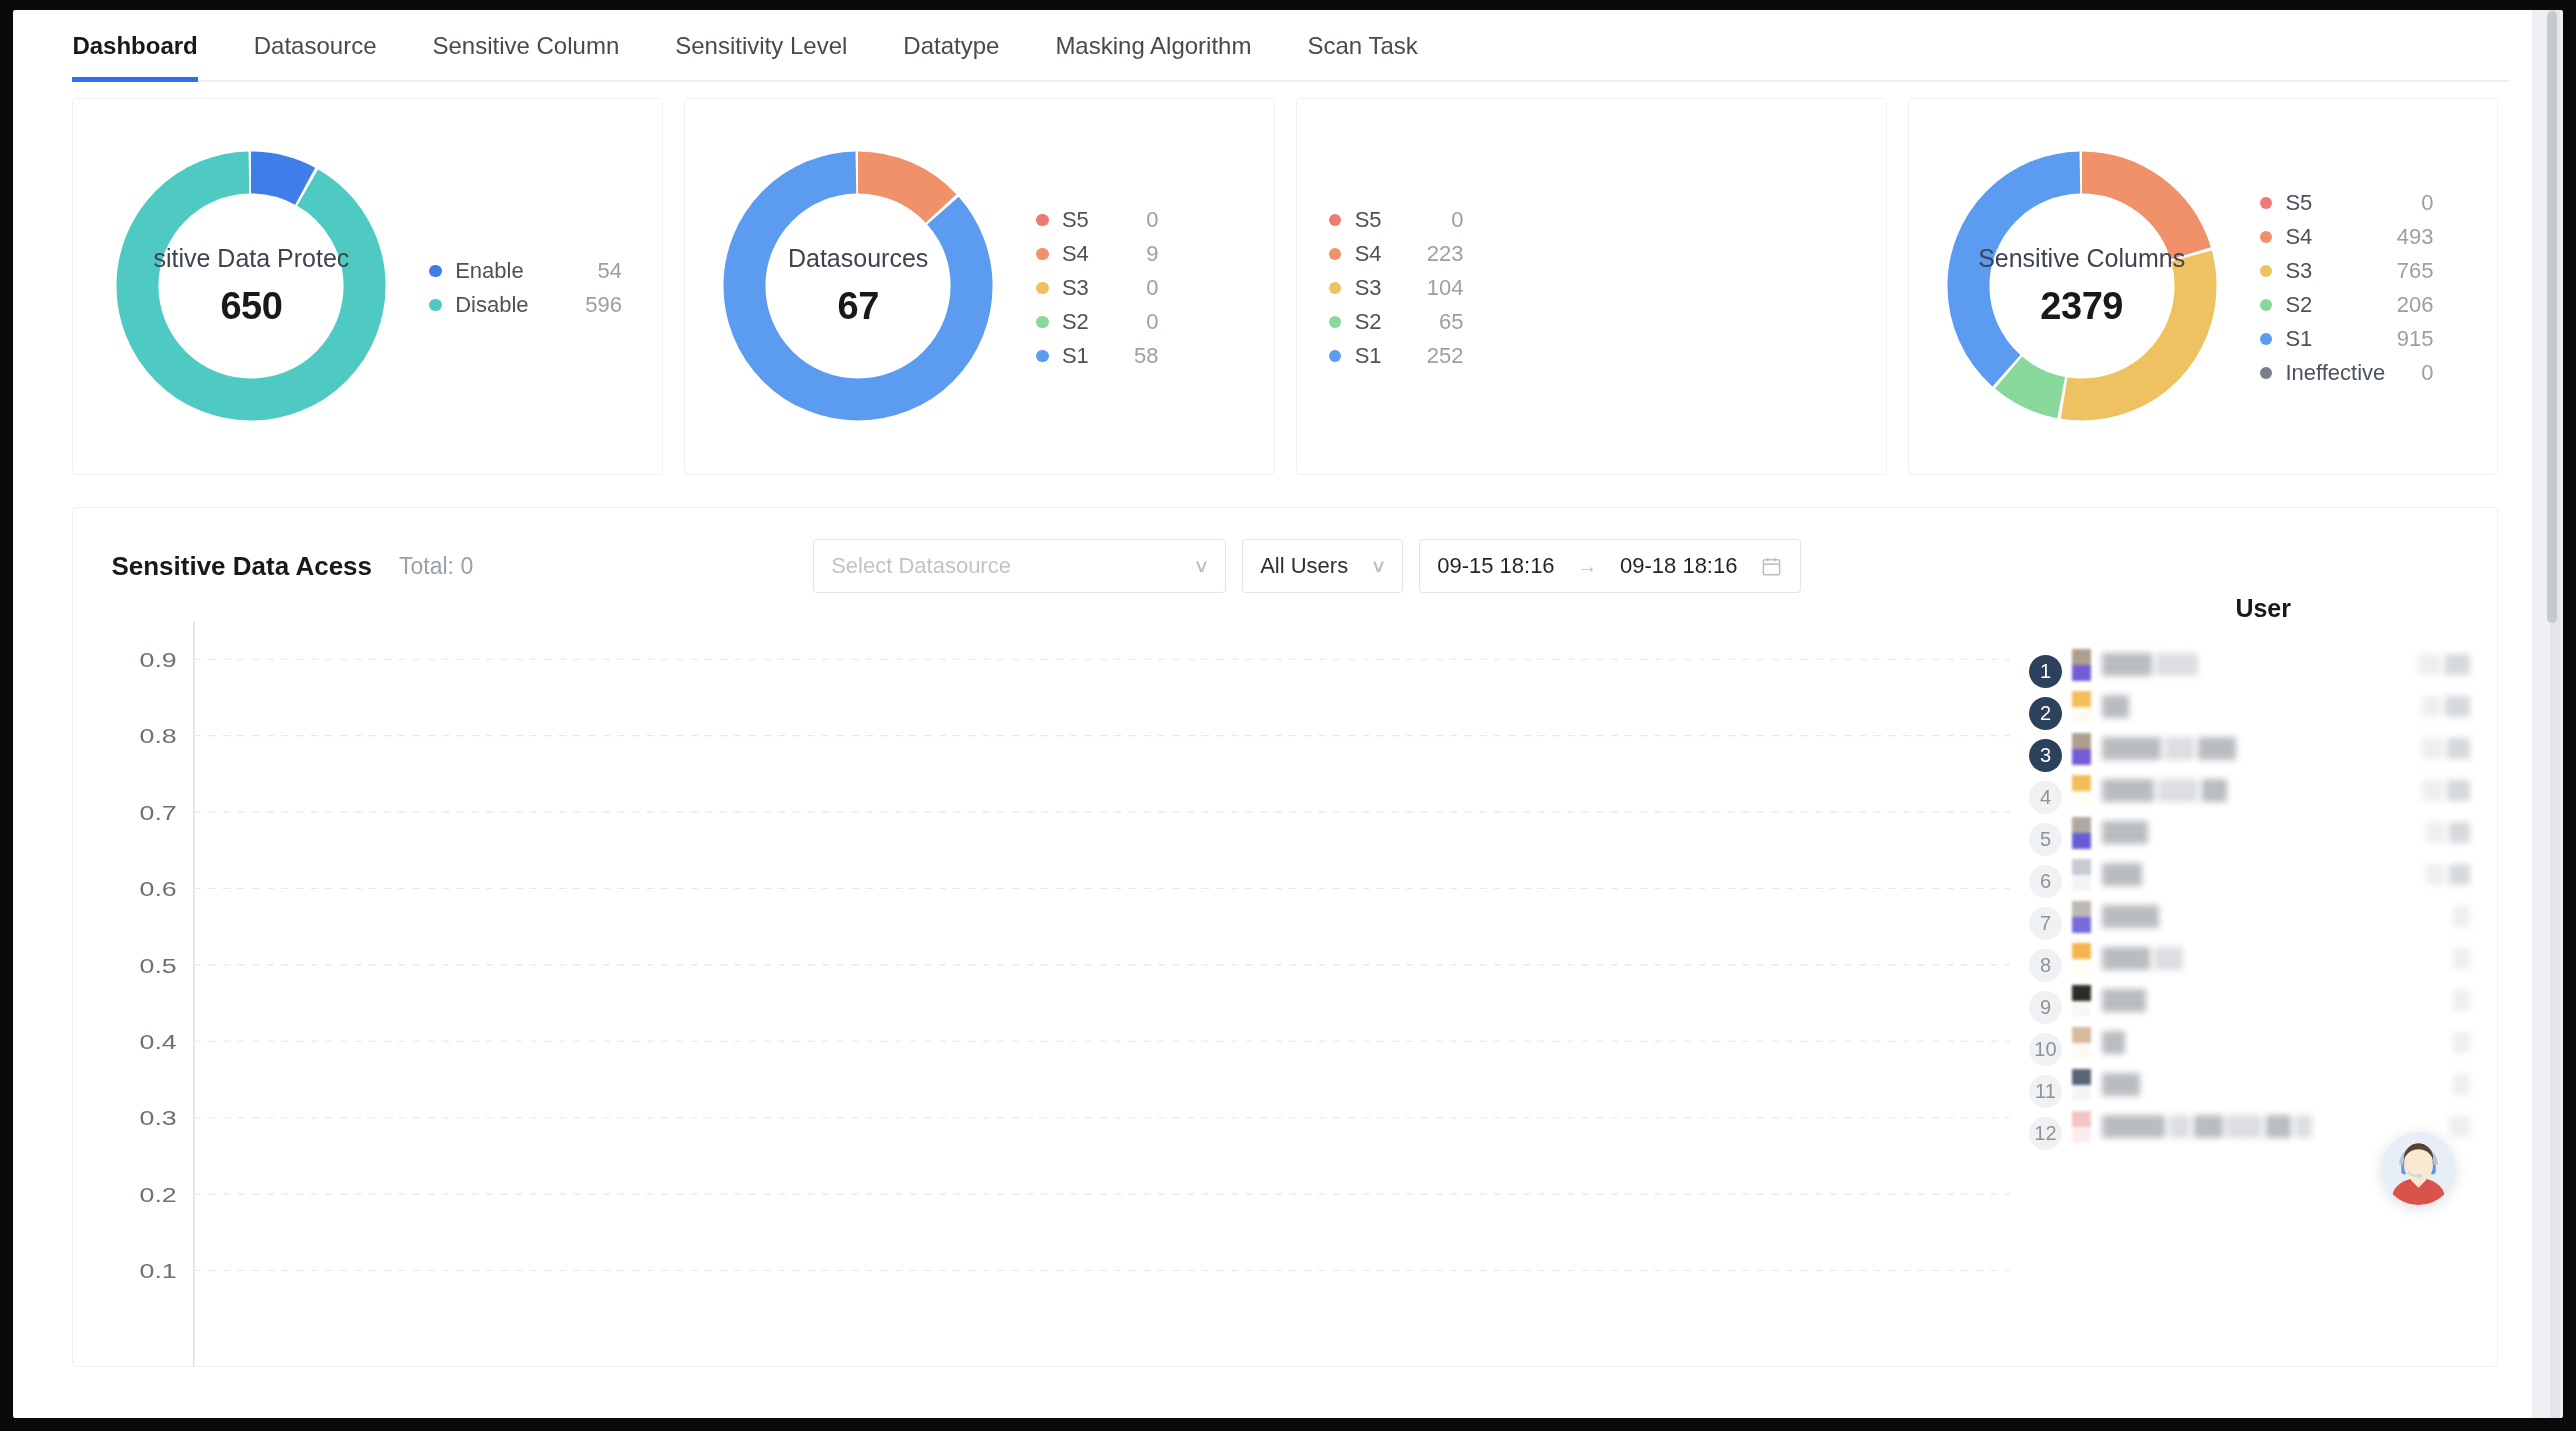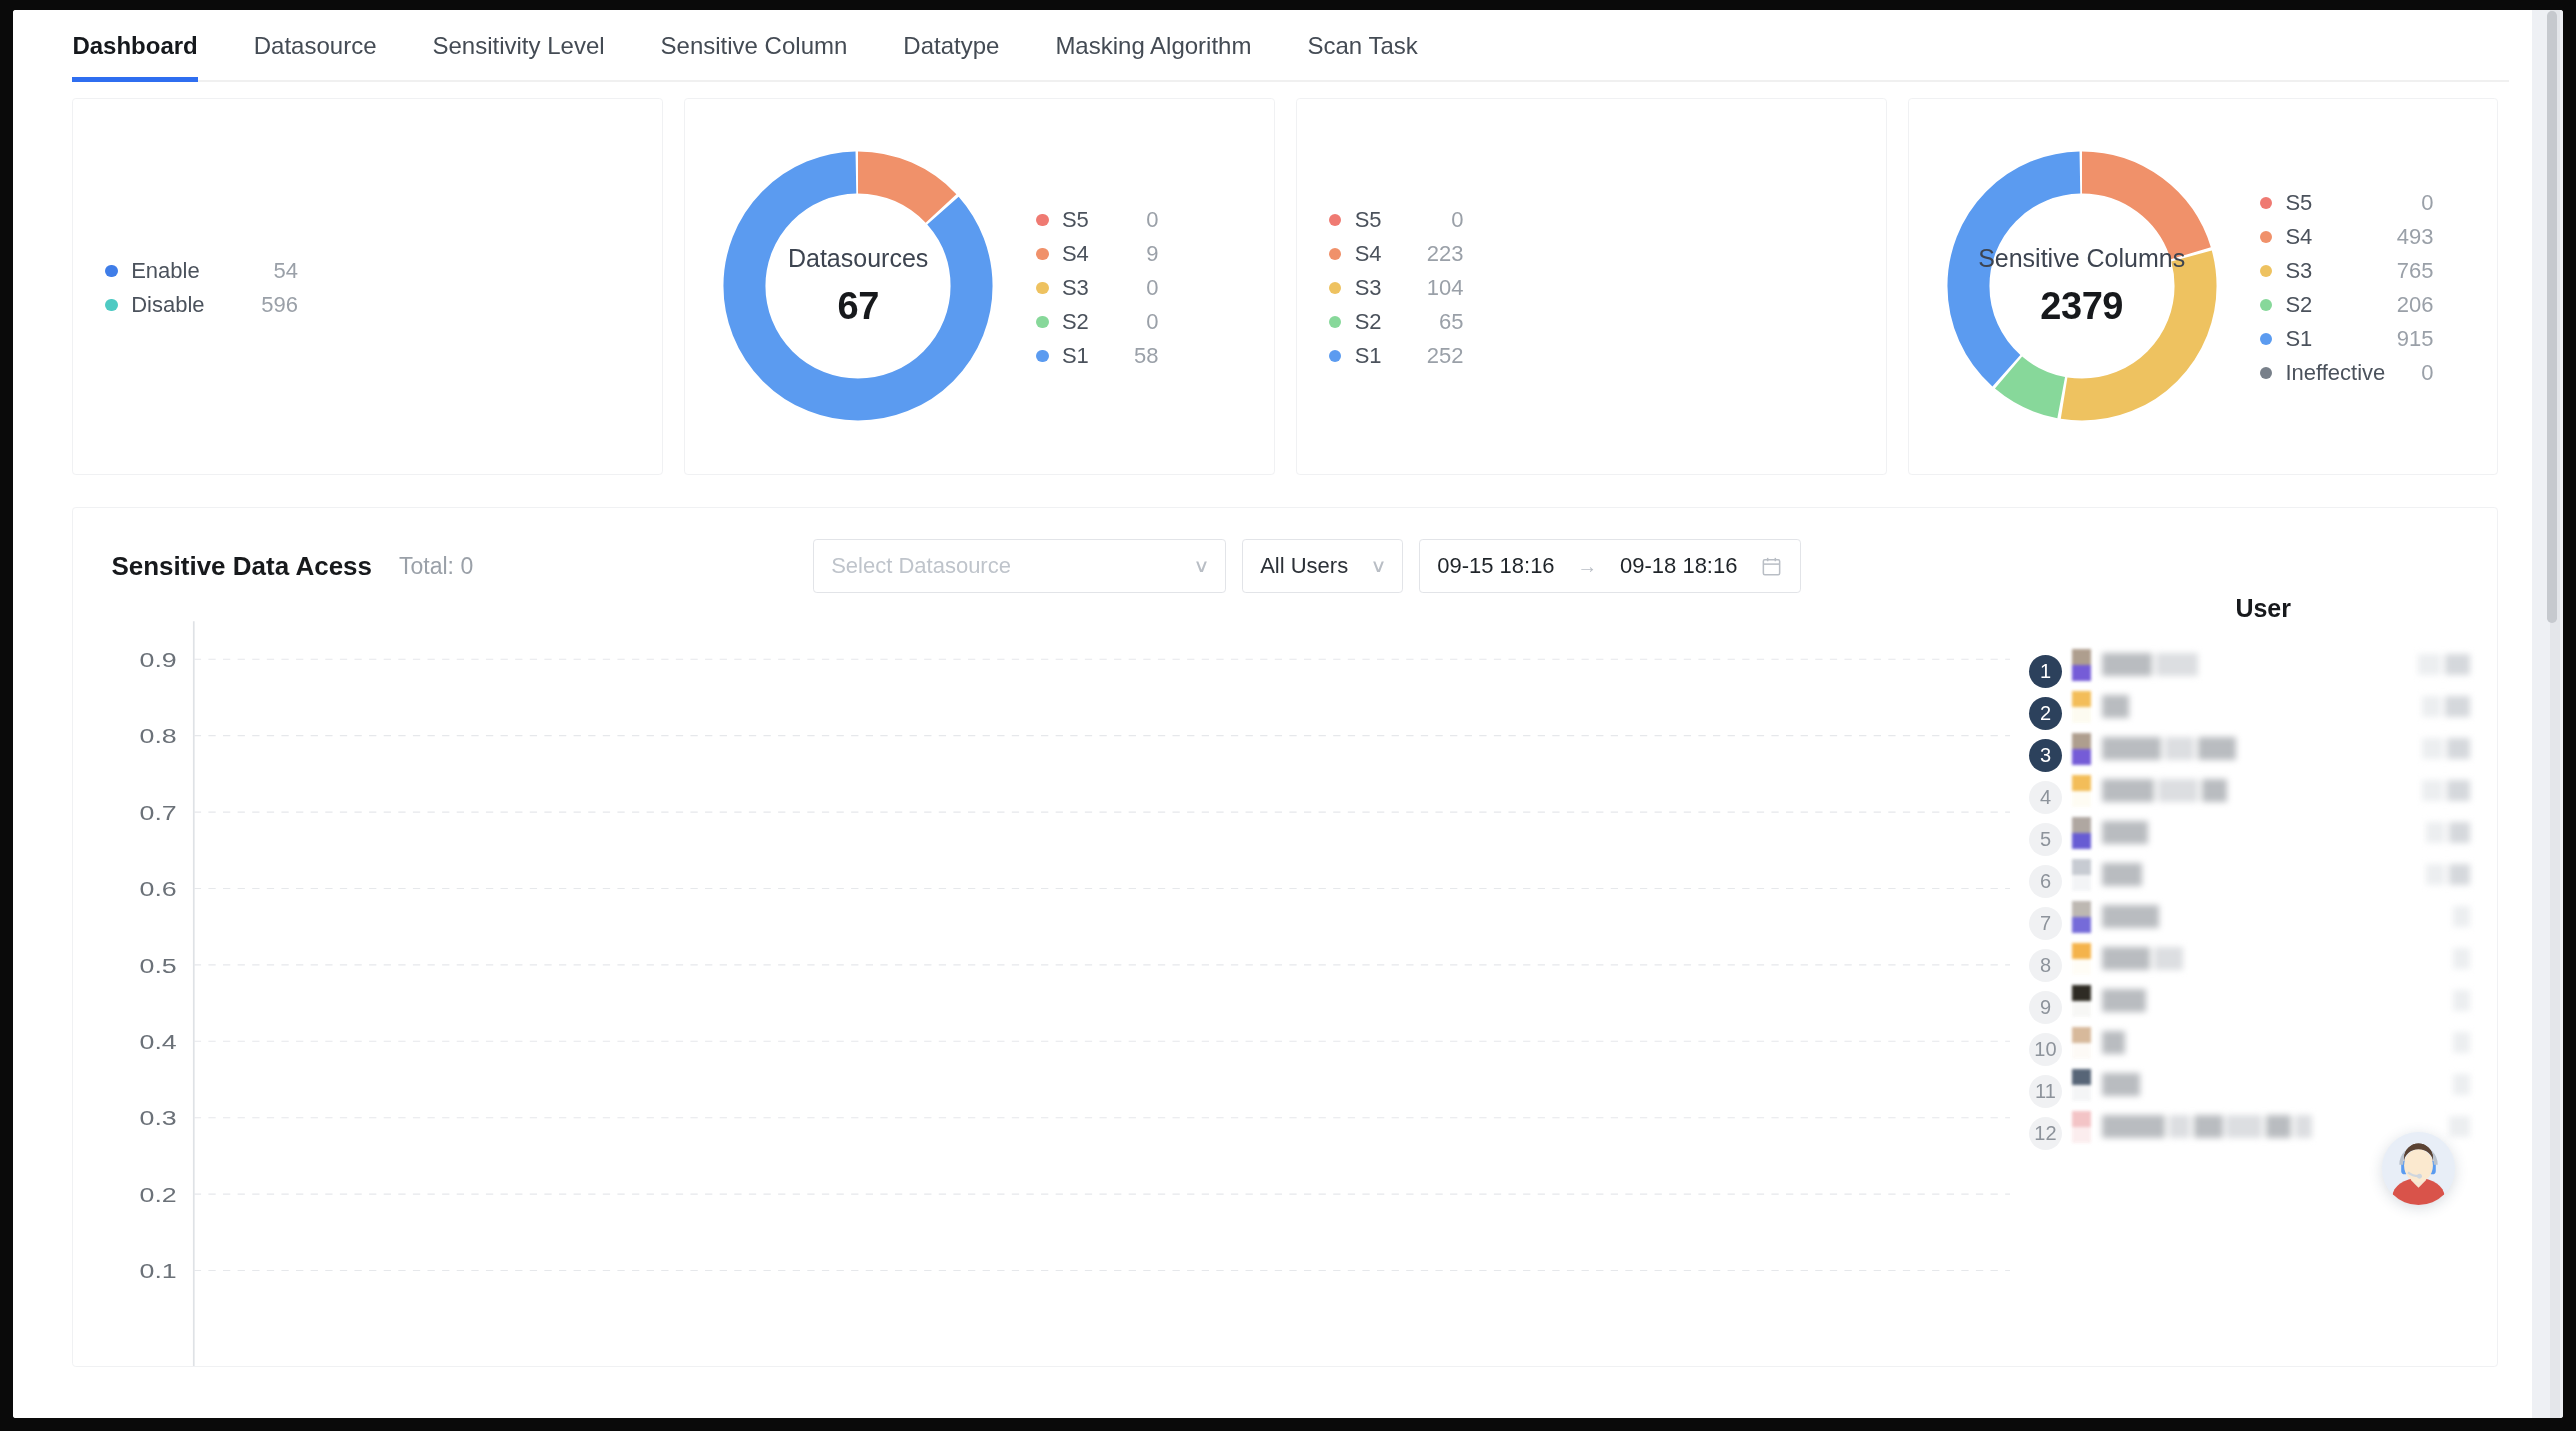--- a/index.html
+++ b/index.html
@@ -337,29 +337,39 @@
 <body>
 
 <div class="window-frame">
   <div class="viewport">
 
     <div class="page">
 
       <div class="tabbar" id="tabbar">
           <div class="tab active">Dashboard</div>
           <div class="tab">Datasource</div>
+          <div class="tab">Sensitive Column</div>
           <div class="tab">Sensitivity Level</div>
-          <div class="tab">Sensitive Column</div>
           <div class="tab">Datatype</div>
           <div class="tab">Masking Algorithm</div>
           <div class="tab">Scan Task</div>
         </div>
 
       <div class="kpi-row" id="kpi-row">
           <div class="kpi-card">
+            <div class="donut-wrap wide">
+              <svg class="donut-svg" viewBox="0 0 306 306">
+                <circle cx="153" cy="153" r="119" fill="none" stroke="#3f7de8" stroke-width="44" stroke-dasharray="59.1165365906708 688.5825149637" stroke-dashoffset="0"></circle>
+                <circle cx="153" cy="153" r="119" fill="none" stroke="#4ecac3" stroke-width="44" stroke-dasharray="682.5825149637 65.11653659067076" stroke-dashoffset="-62.1165365906708"></circle>
+              </svg>
+              <div class="donut-center">
+                <div class="donut-title">sitive Data Protec</div>
+                <div class="donut-value">650</div>
+              </div>
+            </div>
             <div class="legend enable">
               <div class="legend-item">
                 <span class="legend-dot" style="background: rgb(63, 125, 232);"></span>
                 <span class="legend-label">Enable</span>
                 <span class="legend-value">54</span>
               </div>
               <div class="legend-item">
                 <span class="legend-dot" style="background: rgb(78, 202, 195);"></span>
                 <span class="legend-label">Disable</span>
                 <span class="legend-value">596</span>

